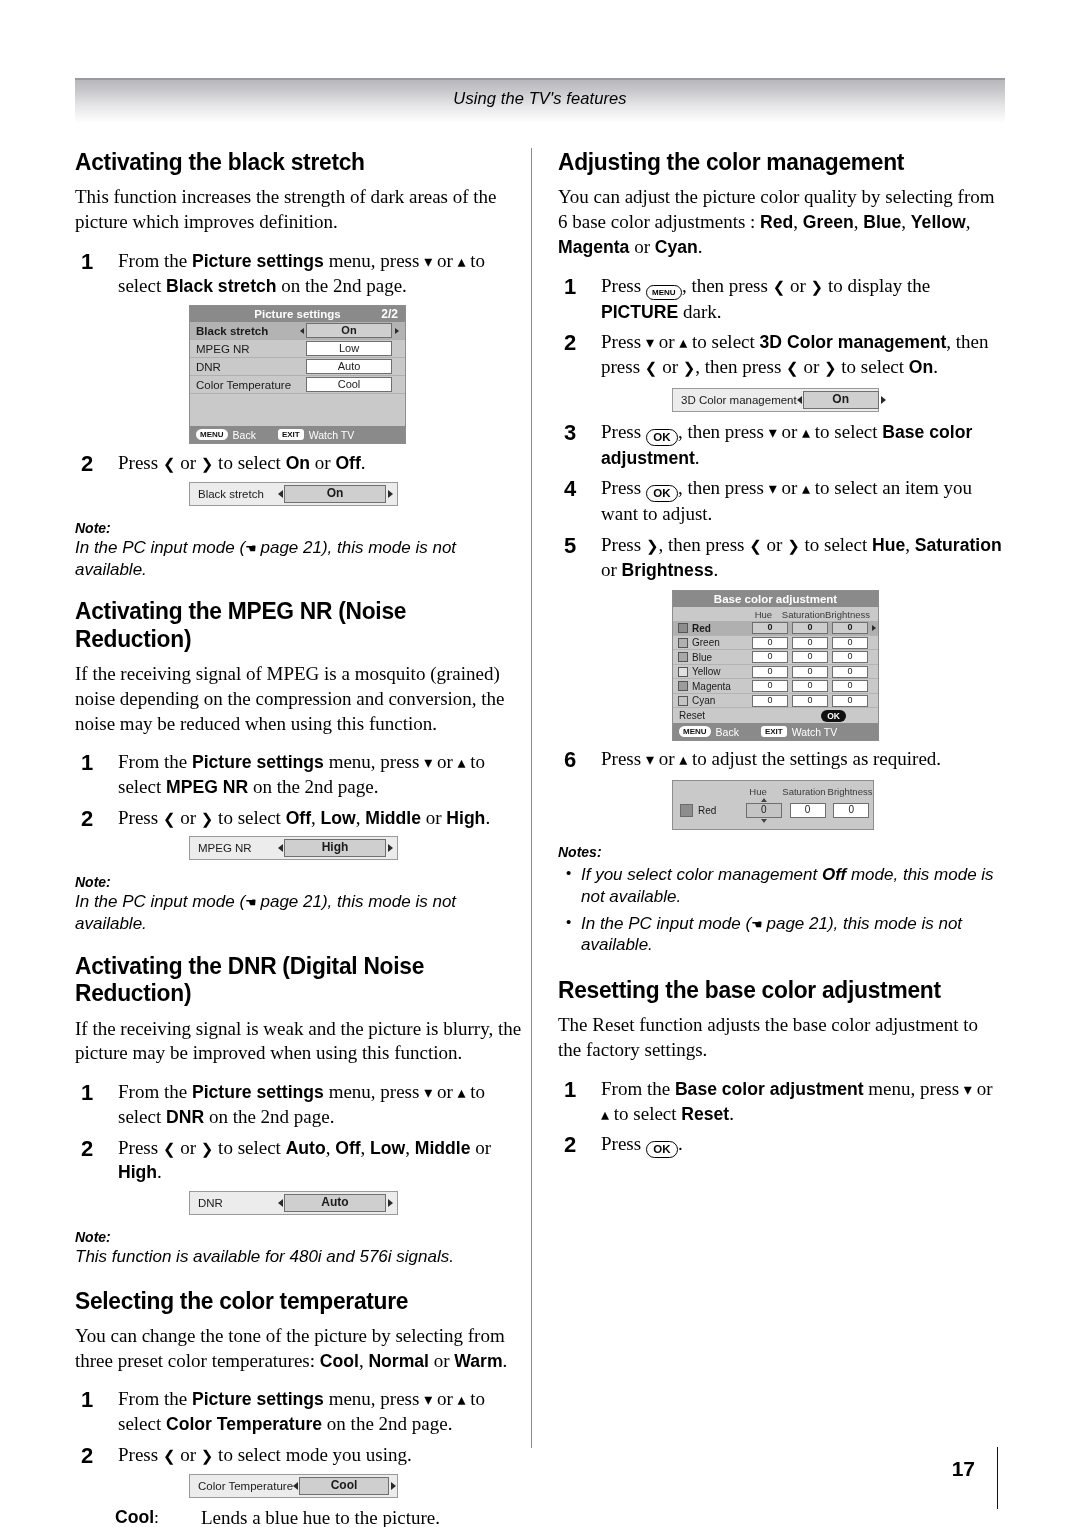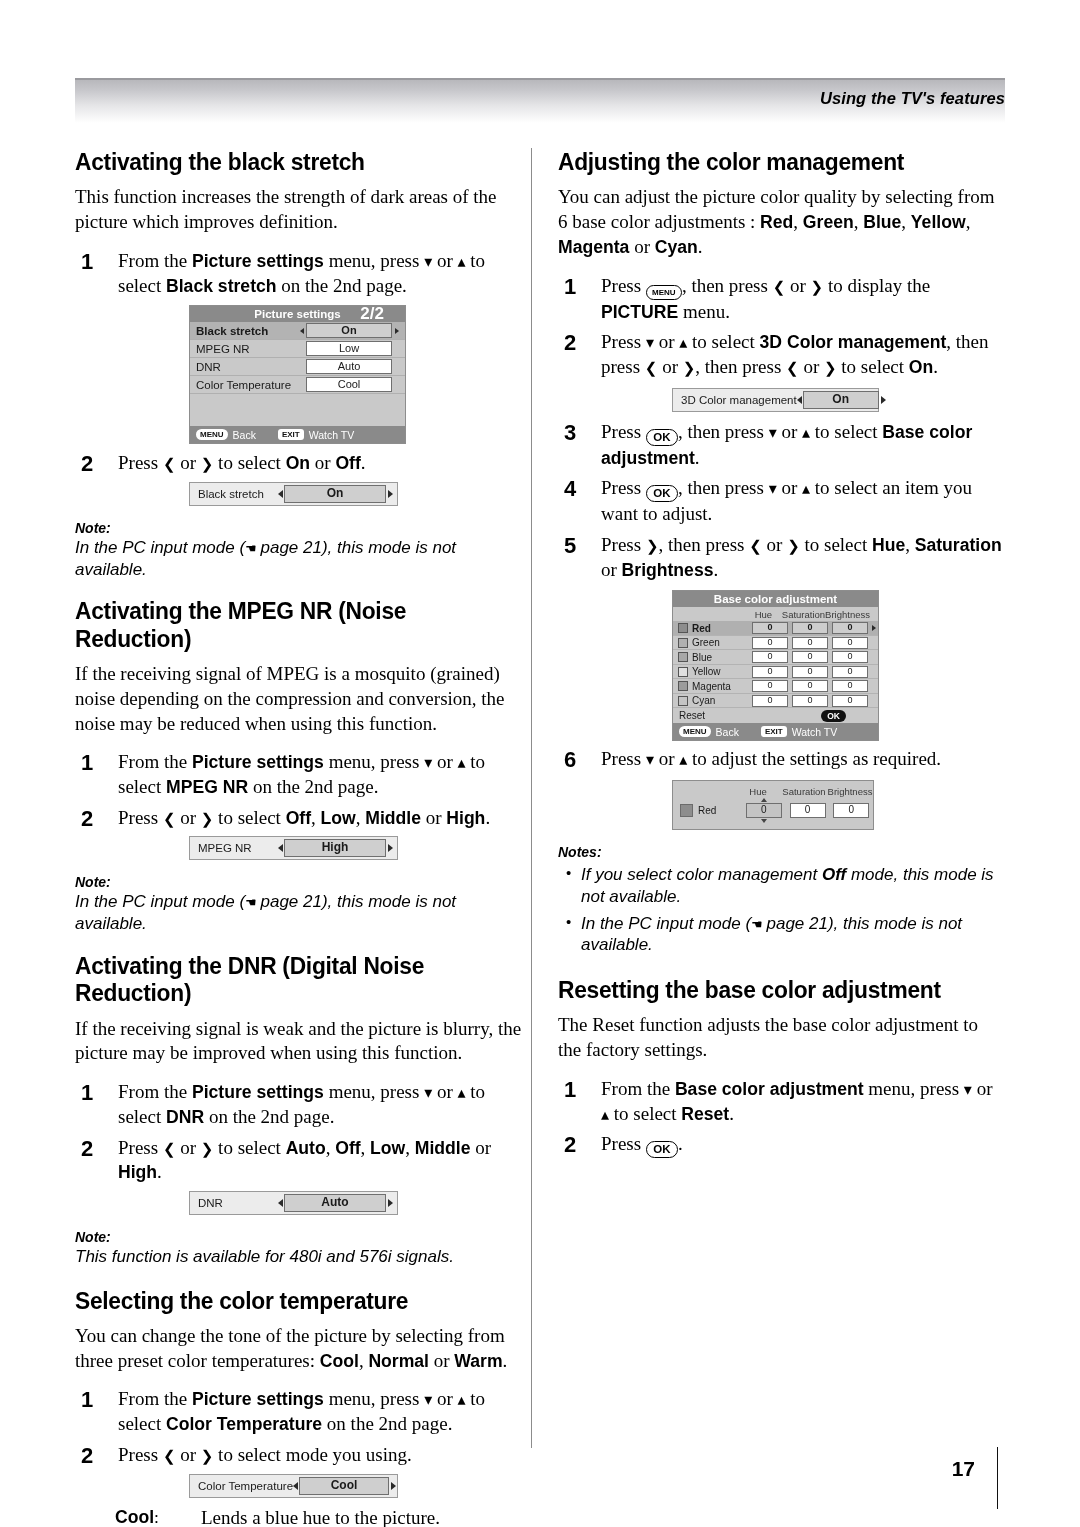--- a/index.html
+++ b/index.html
@@ -13,23 +13,23 @@
   
   .header-band{
     position:absolute;left:75px;top:78px;width:930px;height:45px;
     background:linear-gradient(to bottom,#b5b5b9 0%,#c8c8cc 28%,#e6e6e8 62%,#ffffff 100%);
     box-shadow:0 0 0 0 transparent;
   }
   .header-band .strip-top{
     position:absolute;left:0;top:0;width:100%;height:2px;background:#9a9a9e;
   }
   .header-title{
-    position:absolute;left:0;right:0;top:11px;text-align:right;
+    position:absolute;left:0;right:0;top:11px;text-align:center;
     font-family:"Liberation Sans", sans-serif;
-    font-weight:bold;font-style:italic;font-size:16.5px;letter-spacing:.1px;color:#000;
+    font-weight:normal;font-style:italic;font-size:16.5px;letter-spacing:.1px;color:#000;
   }
 
   
   .col{position:absolute;top:148px;}
   .col-left{left:75px;width:447px;}
   .col-right{left:558px;width:447px;}
   .col-divider{
     position:absolute;left:531px;top:148px;width:1px;height:1300px;background:#8c8c8c;
   }
 
@@ -107,21 +107,21 @@
 
   
   .osd-panel{
     background:#c9c9c9;border:1px solid #8d8d8d;
     font-family:"Liberation Sans", sans-serif;color:#1a1a1a;
   }
   .osd-title{
     background:#8a8a8a;color:#fff;font-size:11.5px;font-weight:bold;
     height:16px;line-height:16px;position:relative;text-align:center;
   }
-  .osd-title .pg{position:absolute;right:21px;top:0;font-size:17px;}
+  .osd-title .pg{position:absolute;right:7px;top:0;font-size:12px;}
   .osd-rows{padding:0;}
   .osd-row{
     display:flex;align-items:center;height:17px;
     border-bottom:1px solid #b0b0b0;font-size:11.5px;padding:0 6px;
   }
   .osd-row.sel{background:#b3b3b3;font-weight:bold;}
   .osd-row .r-lbl{flex:1 1 auto;white-space:nowrap;}
   .osd-row .r-val{
     background:#fff;border:1px solid #6f6f6f;width:84px;height:13px;line-height:12px;
     text-align:center;font-size:11px;font-weight:normal;flex:0 0 auto;
@@ -398,21 +398,21 @@
 
   <div class="col col-right">
 
     <h2 class="sec">Adjusting the color management</h2>
     <p class="body">
       <span>You can adjust the picture color quality by selecting from 6 base color adjustments : </span><b class="ui">Red</b><span>, </span><b class="ui">Green</b><span>, </span><b class="ui">Blue</b><span>, </span><b class="ui">Yellow</b><span>, </span><b class="ui">Magenta</b><span> or </span><b class="ui">Cyan</b><span>.</span>
     </p>
 
     <div class="step">
       <span class="num">1</span>
-      <span>Press </span><span class="key key-menu">MENU</span><span>, then press </span><span class="ar-lr">❮</span><span> or </span><span class="ar-lr">❯</span><span> to display the </span><b class="ui">PICTURE</b><span> menu.</span>
+      <span>Press </span><span class="key key-menu">MENU</span><span>, then press </span><span class="ar-lr">❮</span><span> or </span><span class="ar-lr">❯</span><span> to display the </span><b class="ui">PICTURE</b><span> dark.</span>
     </div>
 
     <div class="step">
       <span class="num">2</span>
       <span>Press </span><span class="ar">▾</span><span> or </span><span class="ar">▴</span><span> to select </span><b class="ui">3D Color management</b><span>, then press </span><span class="ar-lr">❮</span><span> or </span><span class="ar-lr">❯</span><span>, then press </span><span class="ar-lr">❮</span><span> or </span><span class="ar-lr">❯</span><span> to select </span><b class="ui">On</b><span>.</span>
     </div>
 
     <div class="osd-bar" style="width:205px;margin:8px 0 8px 114px;">
       <span class="lbl">3D Color management</span>
       <span class="spacer"></span>

